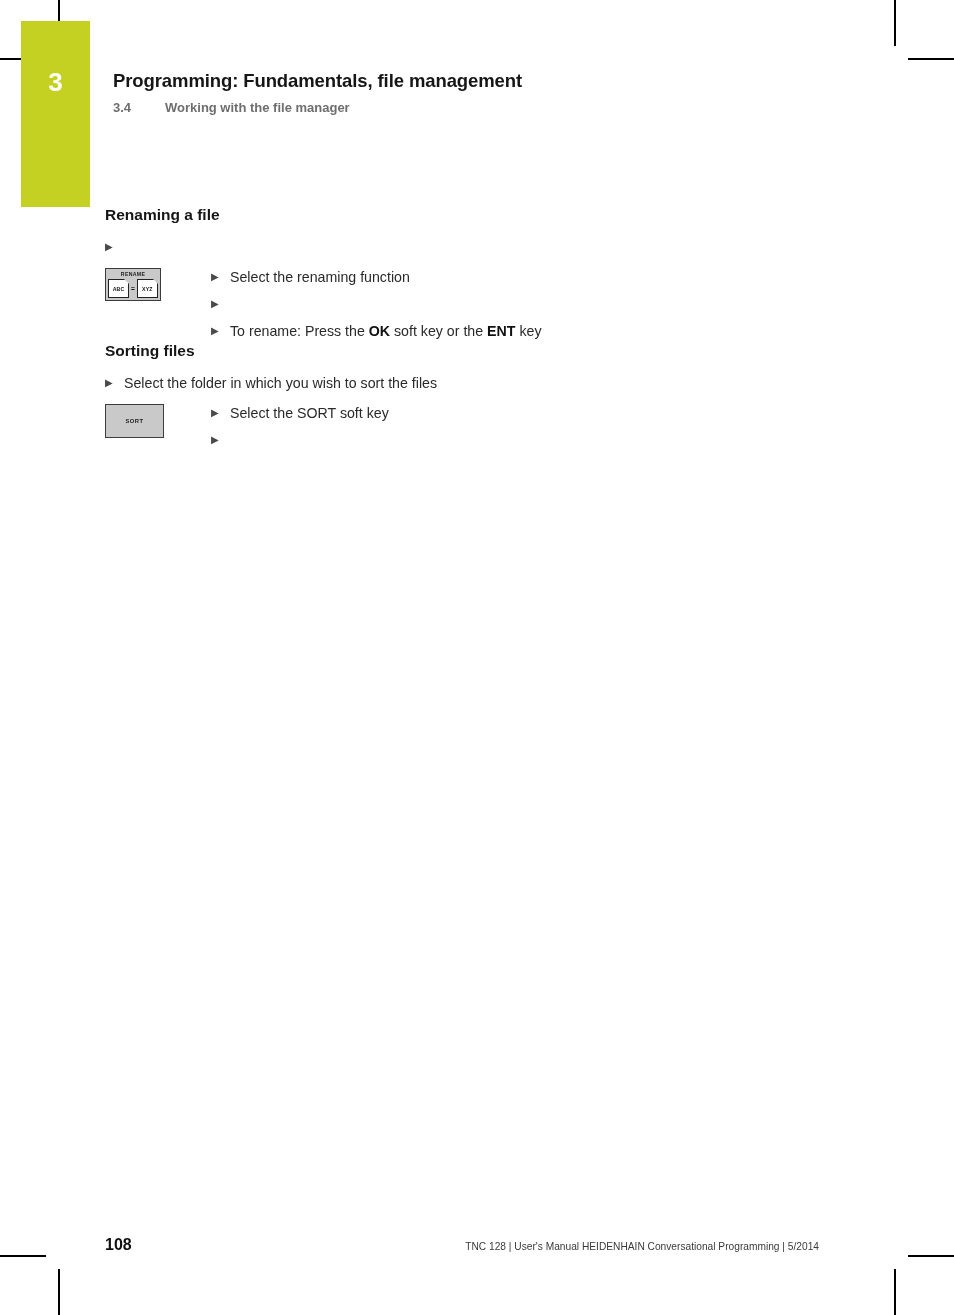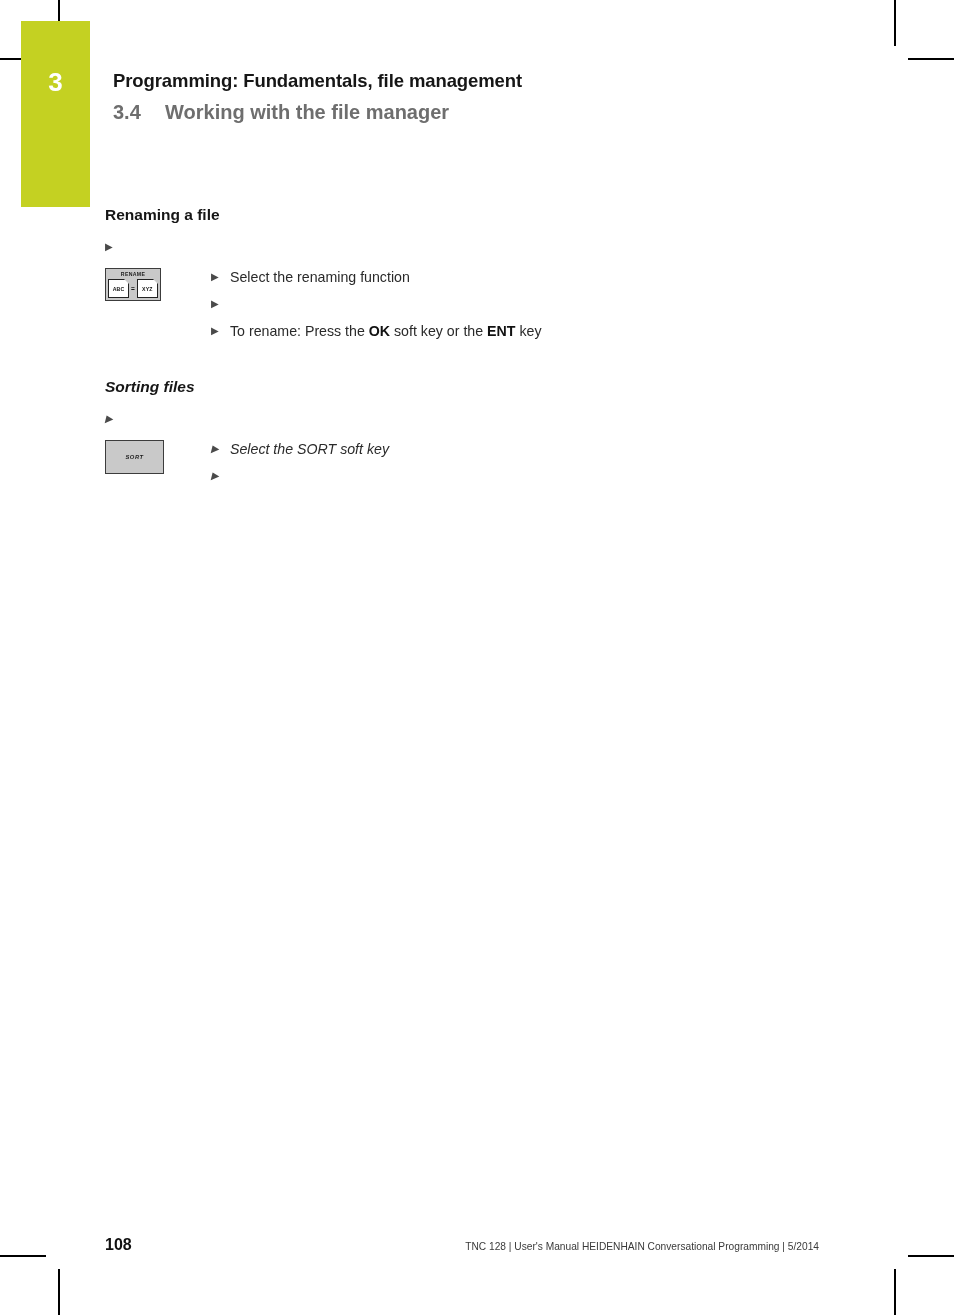--- a/index.html
+++ b/index.html
@@ -63,21 +63,21 @@
   }
   .runhead-title {
     font-size: 18.5px;
     font-weight: bold;
     color: #161616;
     letter-spacing: -0.1px;
     line-height: 1.2;
   }
   .runhead-sub {
     margin-top: 8px;
-    font-size: 20px;
+    font-size: 13px;
     font-weight: bold;
     color: #6e6e6e;
     line-height: 1.2;
     display: flex;
   }
   .runhead-sub-num {
     width: 52px;
     flex: none;
   }
 
@@ -292,25 +292,26 @@
           <span class="bullet">▶</span>
         </div>
         <div class="substep-row">
           <span class="bullet">▶</span>
           <span class="step-text"><span>To rename: Press the </span><b>OK</b><span> soft key or the </span><b>ENT</b><span> key</span></span>
         </div>
       </div>
     </div>
   </section>
 
-  <section style="margin-top:36px;font-style:italic;">
+  <section style="">
     <h2 class="section-heading">Sorting files</h2>
 
     <div class="step-row">
       <span class="bullet">▶</span>
+      <span class="step-text">Select the folder in which you wish to sort the files</span>
     </div>
 
     <div class="key-group">
       <div class="key-col">
         <div class="softkey softkey-sort">
           <span class="sk-sort-label">SORT</span>
         </div>
       </div>
 
       <div class="substeps">

